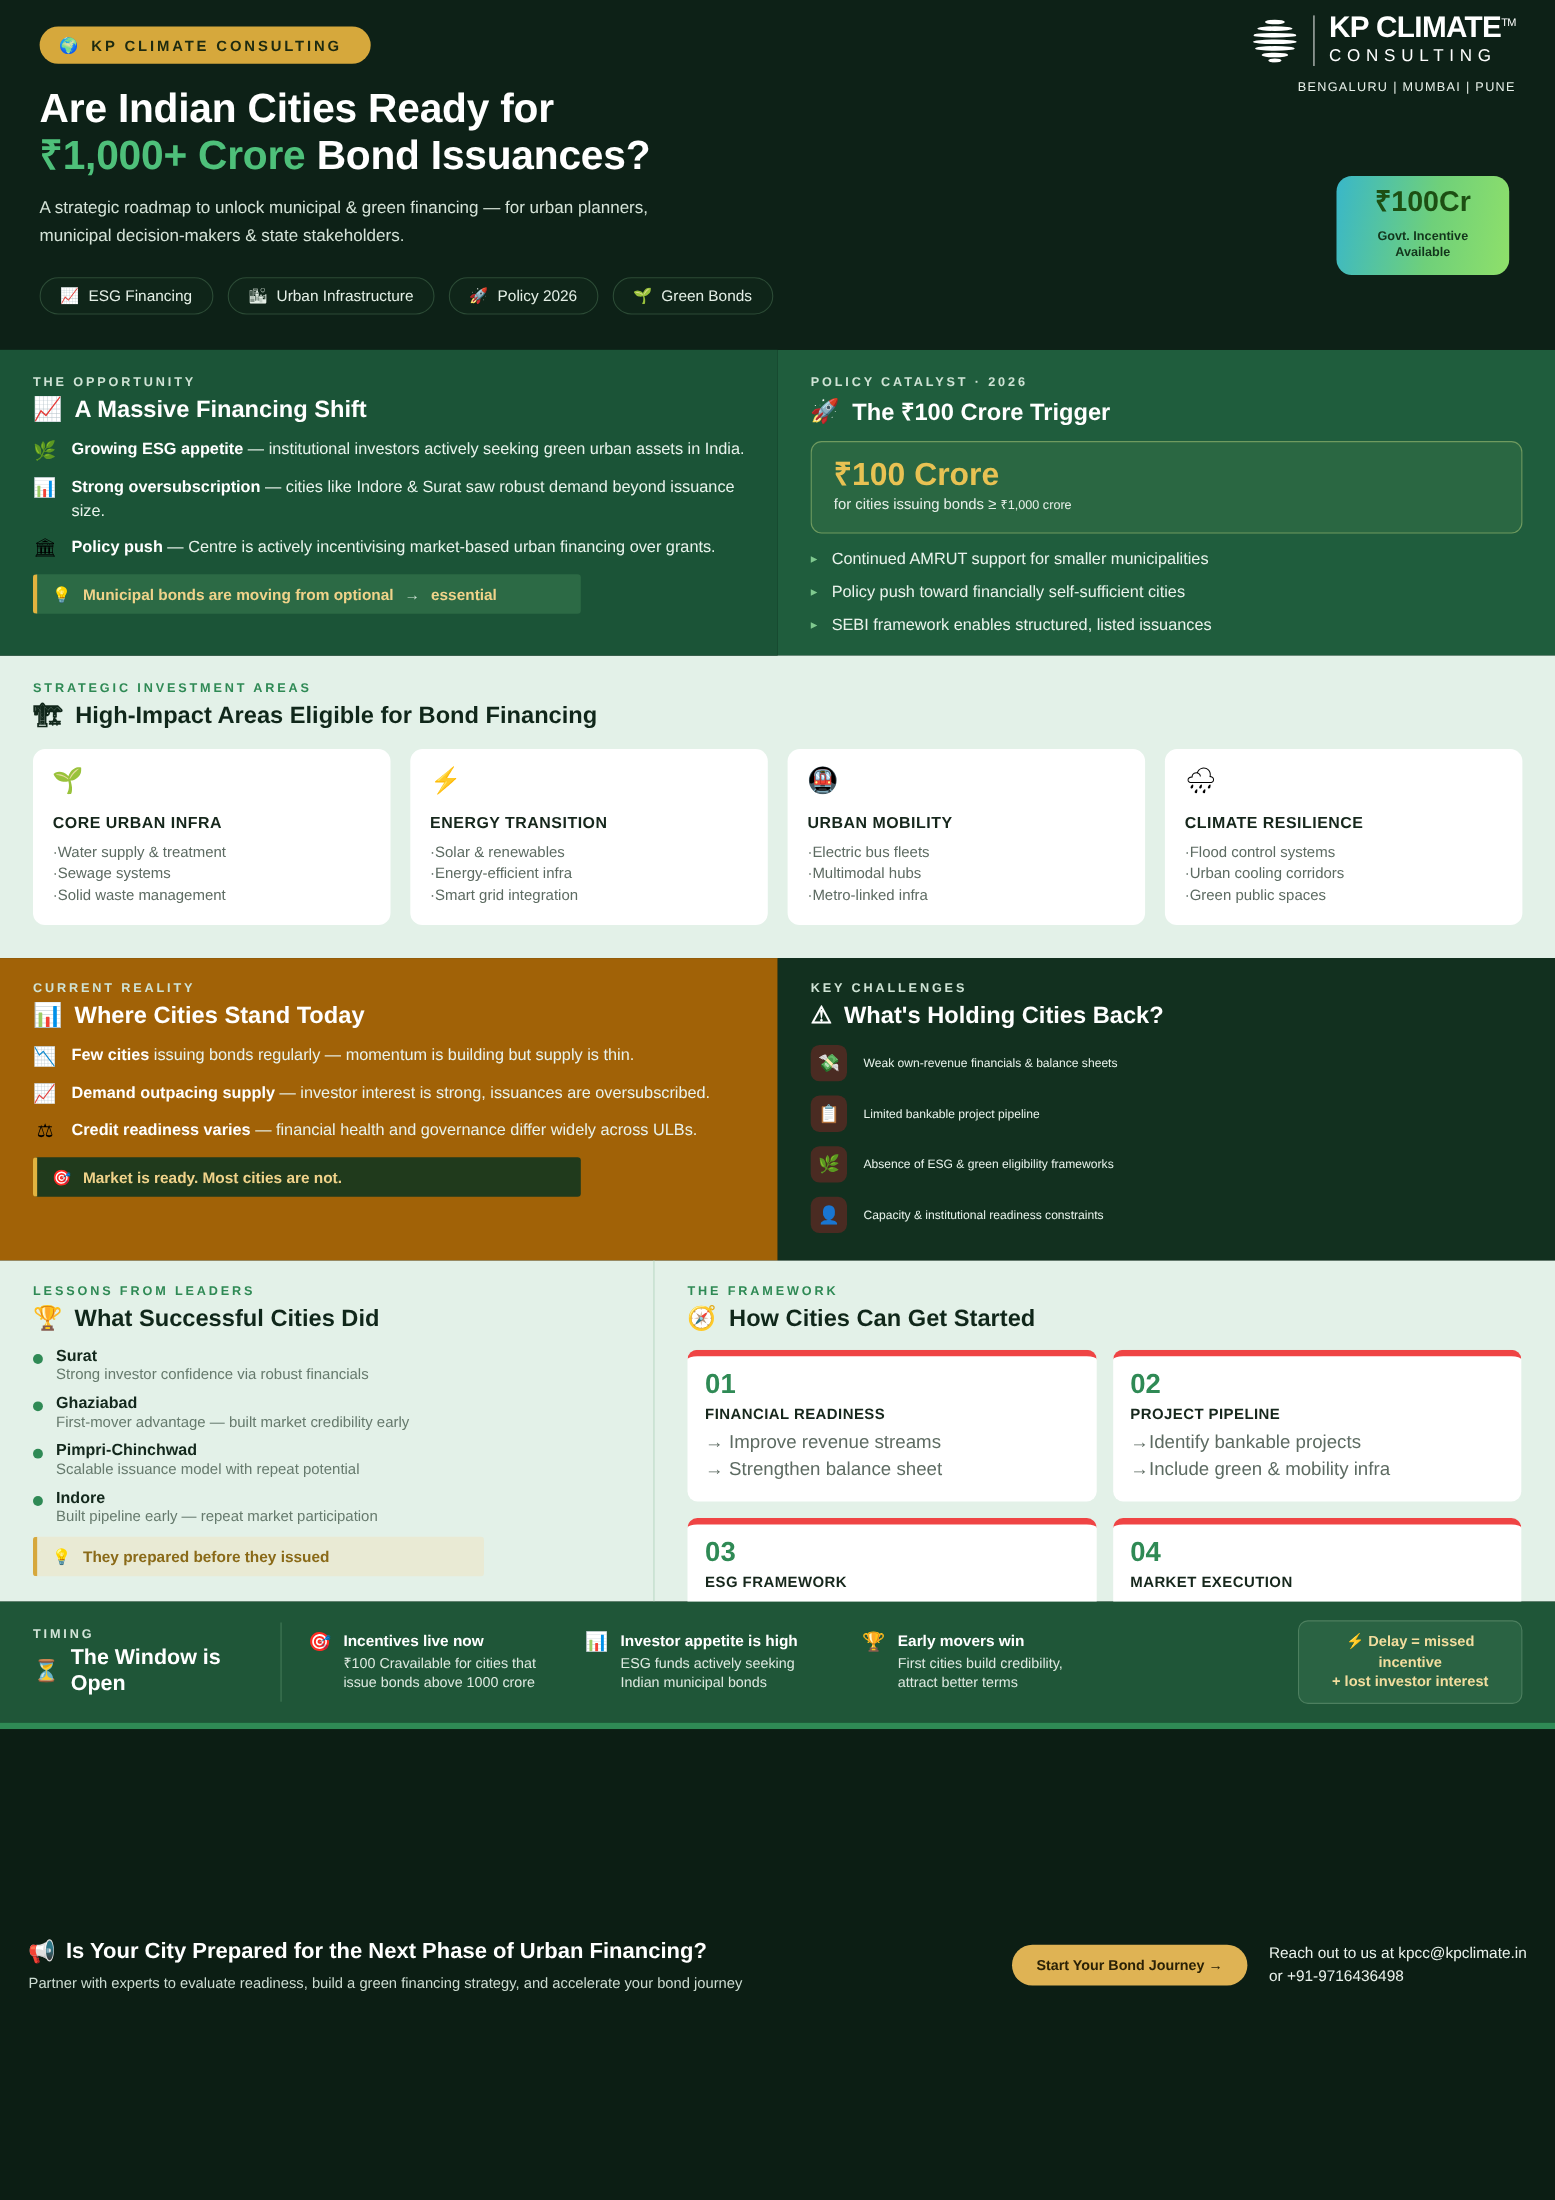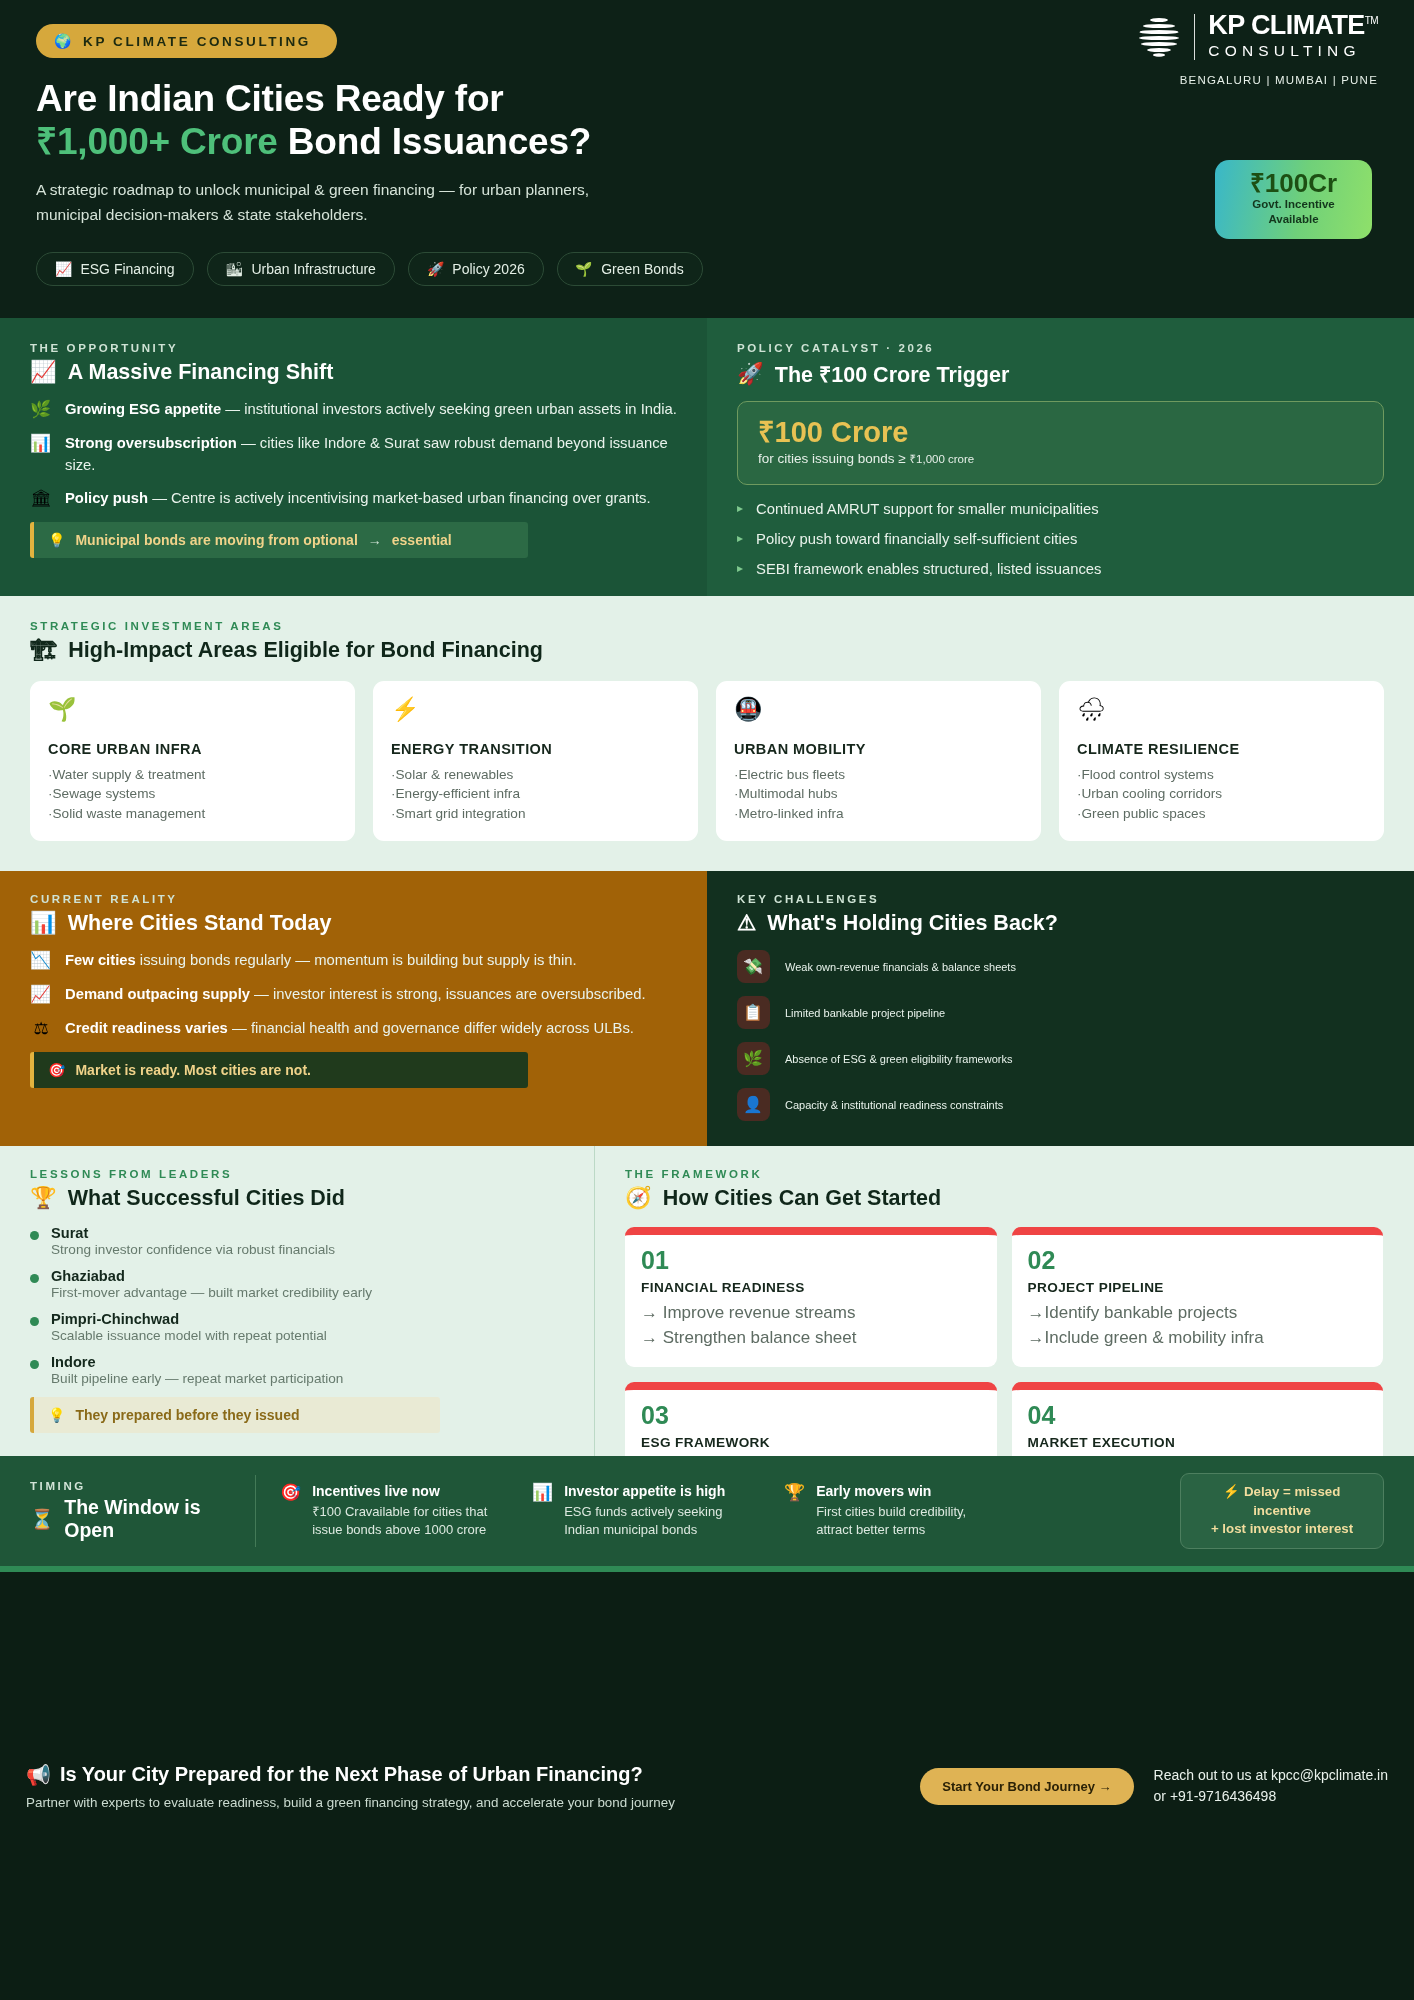--- a/index.html
+++ b/index.html
@@ -39,21 +39,21 @@
   .logotext .l1 { color:#fff; font-size:27px; font-weight:bold; letter-spacing:-0.6px; line-height:1; position:relative;}
   .logotext .l1 .tm { font-size:10px; vertical-align:super; font-weight:normal;}
   .logotext .l2 { color:#fff; font-size:15.5px; letter-spacing:5.2px; line-height:1.4; margin-top:1px;}
   .cities { color:#e7f0e9; font-size:11.5px; letter-spacing:1.2px; margin-top:12px; }
   .incentive {
     position:absolute; right:42px; top:160px;
     width:157px; border-radius:14px; padding:9px 6px 11px 6px; text-align:center;
     background:linear-gradient(100deg,#39b7c9 0%, #6fd07a 55%, #8fe06a 100%);
   }
   .incentive .big { font-size:26px; font-weight:bold; color:#1d4f13; line-height:1.08; }
-  .incentive .small { font-size:11.5px; font-weight:bold; color:#13361c; line-height:1.33; margin-top:0;}
+  .incentive .small { font-size:11.5px; font-weight:bold; color:#13361c; line-height:1.33; margin-top:11px;}
 
   
   .band2 { display:flex; height:278px; }
   .b2l { width:707px; background:#1b5437; padding:24px 30px 0 30px; position:relative;}
   .b2r { width:707px; background:#1f5d3d; padding:24px 30px 0 30px; }
   .eyebrow { font-size:11.5px; font-weight:bold; letter-spacing:2.6px; color:#cfe3d5; }
   h2.sect { font-size:21.5px; font-weight:bold; color:#ffffff; margin-top:5px; display:flex; align-items:center; gap:11px; }
   .bullets { margin-top:14px; }
   .bl { display:flex; gap:13px; margin-bottom:12px; }
   .bl .bi { width:22px; flex:0 0 22px; font-size:17px; line-height:1.3; text-align:center; }
@@ -105,21 +105,21 @@
   .b5l { width:595px; padding:22px 30px 0 30px; border-right:1px solid #bcd9c6;}
   .b5r { width:819px; padding:22px 30px 0 30px; }
   .city { display:flex; gap:12px; margin-bottom:11px; align-items:flex-start;}
   .city .dot { width:9px; height:9px; border-radius:50%; background:#2f8a55; margin-top:6px; flex:0 0 9px;}
   .city .cn { font-size:14.6px; font-weight:bold; color:#13281c; }
   .city .cd { font-size:13.6px; color:#667a6d; margin-top:1px;}
   .callout.light { background:#e9ead4; border-left:4px solid #d6a83c; color:#8a6a18; width:410px; margin-top:6px;}
   .steps { display:flex; flex-wrap:wrap; gap:15px; margin-top:16px; }
   .step {
     width:calc(50% - 8px); background:#ffffff; border-radius:9px;
-    border-top:8px solid #ef4444; padding:13px 16px 16px 16px; min-height:105px;
+    border-top:6px solid #ef4444; padding:13px 16px 16px 16px; min-height:105px;
   }
   .step .num { font-size:25px; font-weight:bold; color:#2f8a55; line-height:1;}
   .step .st { font-size:13.6px; font-weight:bold; color:#16271c; margin-top:7px; letter-spacing:.4px;}
   .step ul { list-style:none; margin-top:6px; }
   .step li { font-size:17px; color:#5d6b62; line-height:1.46;}
 
   
   .band6 { background:#1f5638; height:110px; display:flex; align-items:center; padding:0 30px; }
   .tleft { width:215px; }
   .tleft .eyebrow { color:#d3e4d8; }

